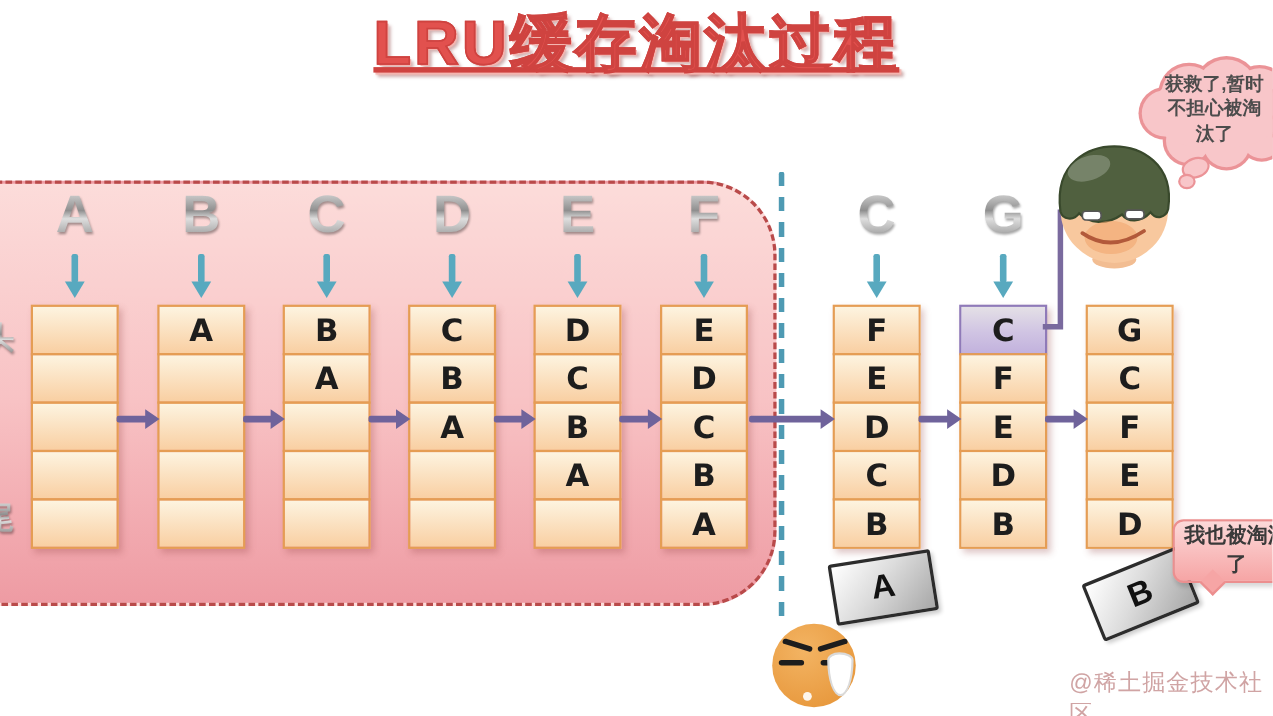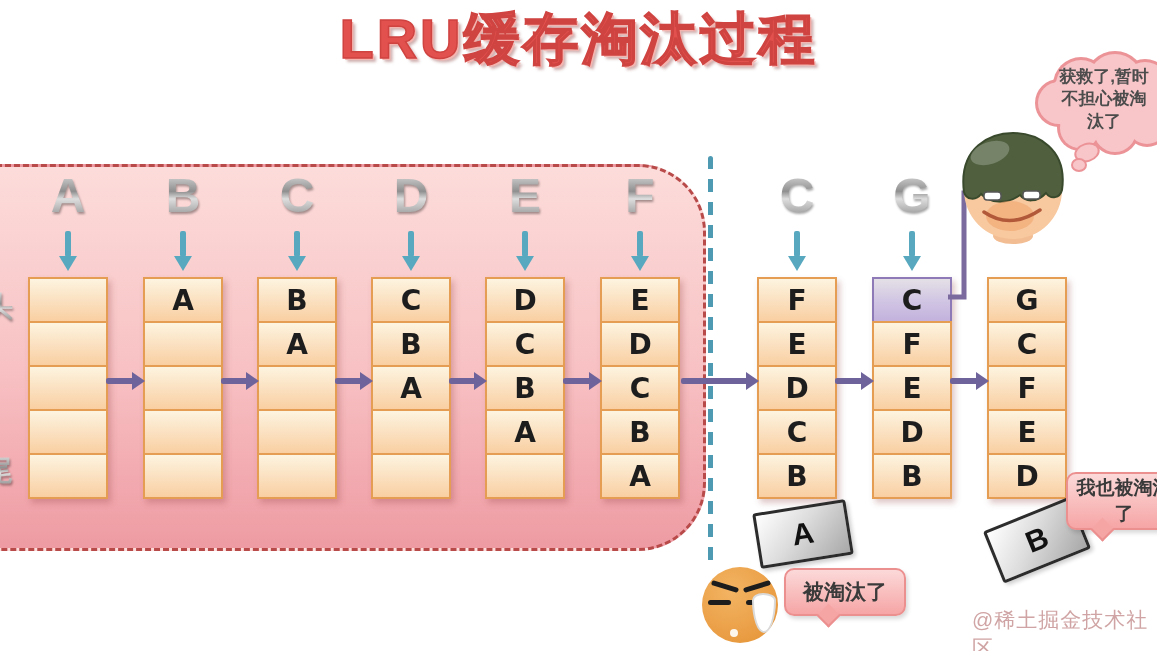--- a/index.html
+++ b/index.html
@@ -3,21 +3,21 @@
 <meta charset="utf-8">
 <style>
   html,body{margin:0;padding:0;}
   .page{position:relative;width:1157px;height:651px;background:#ffffff;overflow:hidden;
         font-family:"Liberation Sans",sans-serif;}
 
   
   .title{position:absolute;top:2px;left:0;width:100%;text-align:center;
          font-size:56px;font-weight:900;letter-spacing:3px;color:#e2514e;
          -webkit-text-stroke:1.5px #cf4340;
-         text-shadow:2px 2px 0 #f4b5b0, 4px 4px 3px rgba(120,30,30,.35);}
+         text-shadow:2px 2px 0 #f4b5b0, 4px 4px 3px rgba(120,30,30,.35);text-decoration:underline;}
 
   
   .cache-box{position:absolute;left:-52px;top:164px;width:752px;height:381px;
              border:3px dashed #b94a4a;border-radius:48px 68px 68px 48px;
              background:linear-gradient(180deg,#fcdcda 0%,#f8c2c4 52%,#ee9ba3 100%);}
 
   
   .separator{position:absolute;left:708px;top:156px;width:5px;height:410px;
              background:repeating-linear-gradient(180deg,#4e9ab3 0 13px,transparent 13px 23px);
              border-radius:3px;}
@@ -273,21 +273,20 @@
   <div class="cloud-tail" style="left:1071px;top:158px;width:12px;height:10px;"></div>
   <div class="cloud-text">
     <span>获救了,暂时</span>
     <span>不担心被淘</span>
     <span>汰了</span>
   </div>
 
   <div class="evict-card" style="left:756px;top:506px;transform:rotate(-9deg);">A</div>
   <div class="evict-card" style="left:990px;top:512px;transform:rotate(-22deg);">B</div>
 
-  <div class="bubble bubble-a">被淘汰了</div>
   <div class="bubble bubble-b">我也被淘汰了</div>
 
   <div class="cry-face">
     <div class="brow brow-l"></div>
     <div class="brow brow-r"></div>
     <div class="eye eye-l"></div>
     <div class="eye eye-r"></div>
     <div class="tear"></div>
     <div class="mouth-dot"></div>
   </div>

